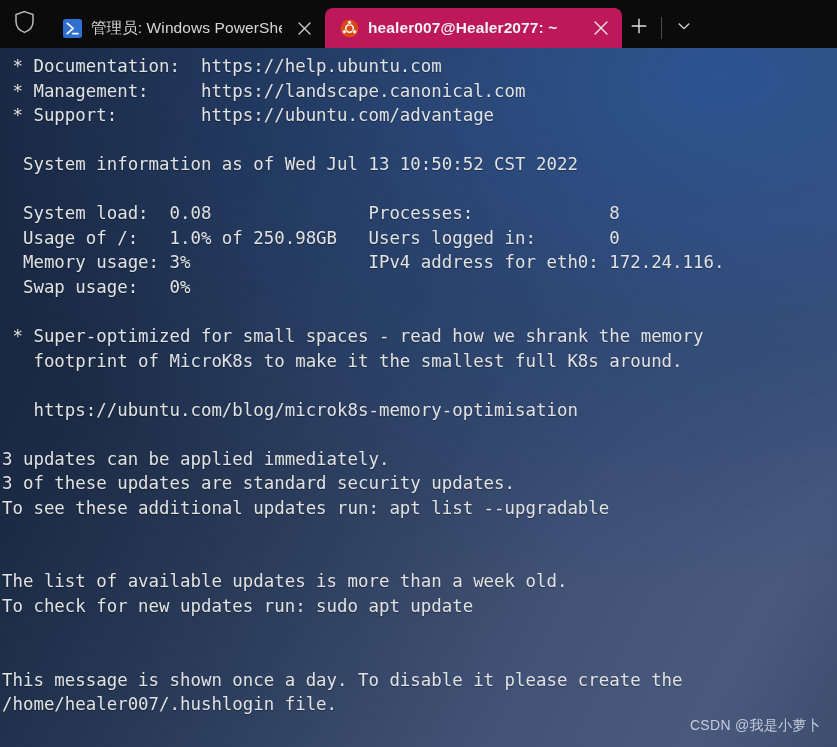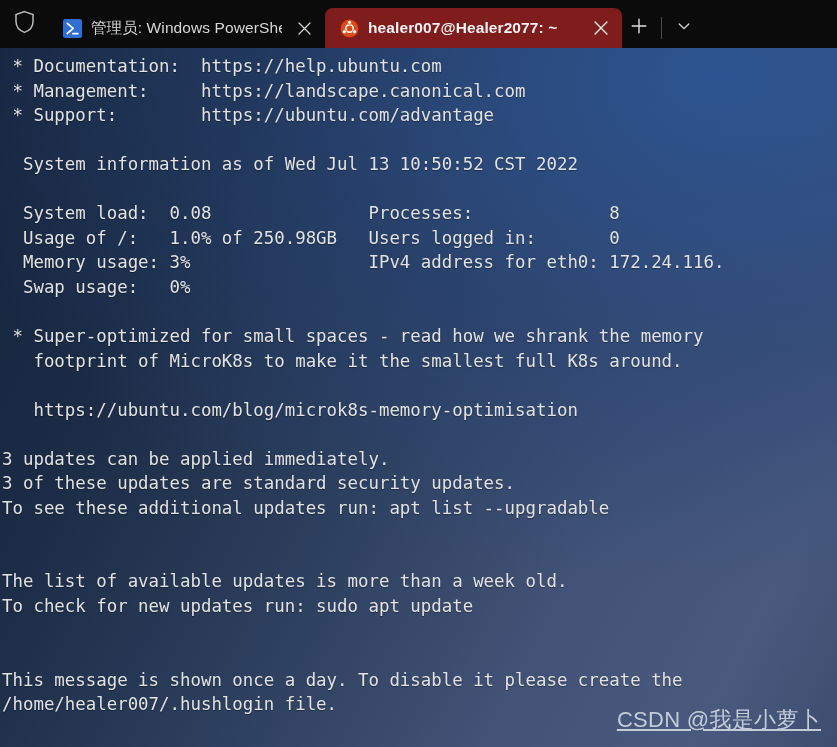--- a/index.html
+++ b/index.html
@@ -54,21 +54,21 @@
     box-sizing: border-box;
     flex: 0 0 auto;
     border-radius: 8px 8px 0 0;
     margin-bottom: 0;
   }
   .tab.inactive {
     background: transparent;
     width: 277px;
   }
   .tab.active {
-    background: #7f1d1d;
+    background: #be185d;
     width: 297px;
   }
 
   .tab-icon {
     width: 20px;
     height: 20px;
     flex: 0 0 auto;
     display: flex;
     align-items: center;
     justify-content: center;
@@ -152,26 +152,25 @@
     background: rgba(220,220,220,0.0);
     vertical-align: -4px;
   }
 
   
   #watermark {
     position: absolute;
     right: 16px;
     bottom: 12px;
     font-family: "Liberation Sans", sans-serif;
-    font-size: 22px;
+    font-size: 14px;
     color: #cfd6e2;
     opacity: .92;
     white-space: nowrap;
     letter-spacing: .3px;
-    text-decoration: underline;
   }
 </style>
 </head>
 <body>
 
 <div id="window">
 
   <div id="tabbar">
 
     <div class="shield-slot">

